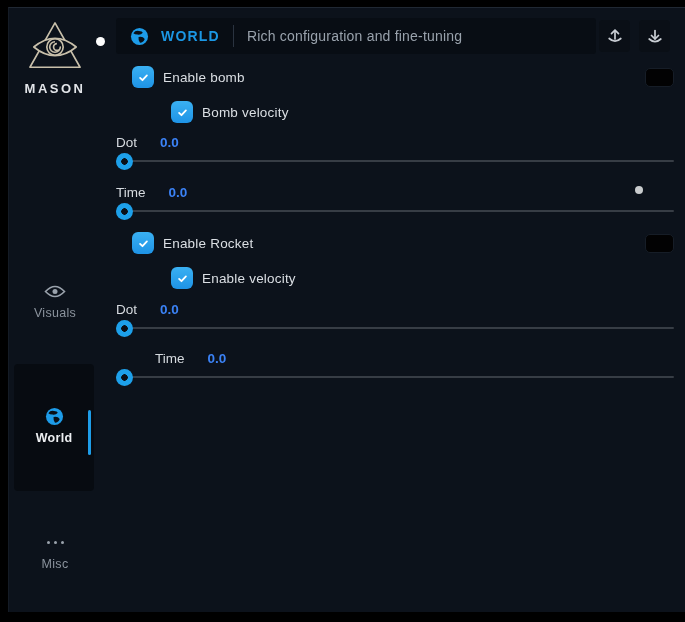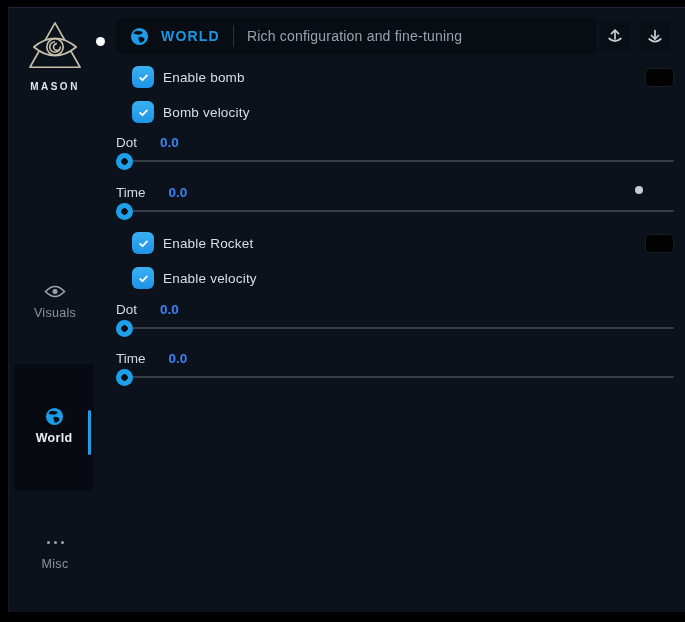--- a/index.html
+++ b/index.html
@@ -9,21 +9,21 @@
     -webkit-font-smoothing:antialiased;
   }
   .window{
     position:absolute;left:8px;top:7px;width:677px;height:605px;
     background:#0c121b;border-top:1px solid #202833;border-left:1px solid #141b25;
     box-sizing:border-box;
   }
   
   .sidebar{position:absolute;left:0;top:0;width:100px;height:100%;}
   .logo{position:absolute;left:0;top:12px;width:92px;text-align:center;}
-  .brand{margin-top:3px;font-size:10px;font-weight:bold;letter-spacing:2.5px;color:#e2e4e8;}
+  .brand{margin-top:3px;font-size:13px;font-weight:bold;letter-spacing:2.5px;color:#e2e4e8;}
   .nav-item{position:absolute;left:0;width:92px;text-align:center;color:#8b939d;}
   .nav-item .nav-icon{height:20px;display:flex;align-items:center;justify-content:center;}
   .nav-item .nav-label{margin-top:5px;font-size:12.5px;letter-spacing:.3px;}
   .active-block{
     position:absolute;left:5px;top:356px;width:80px;height:127px;
     background:#070b11;border-radius:4px;
   }
   .active-bar{position:absolute;right:3px;top:46px;width:3px;height:45px;background:#1e9de8;border-radius:2px;}
   .nav-item.active{width:80px;left:5px;}
   .nav-item.active .nav-label{color:#eceef1;font-weight:bold;}
@@ -61,21 +61,21 @@
   .slider-label{display:flex;gap:23px;font-size:13.5px;height:16px;align-items:center;}
   .slider-label .lname{color:#d7dbe0;}
   .slider-label .lval{color:#3b82f6;font-weight:bold;}
   .slider{position:relative;height:18px;cursor:pointer;}
   .slider .track{position:absolute;left:0;right:0;top:8px;height:2px;background:#373d45;border-radius:1px;}
   .slider .thumb{
     position:absolute;left:0;top:1px;width:17px;height:17px;border-radius:50%;
     background:radial-gradient(circle at 50% 50%, #0a1017 0 3px, #1da0ea 3.5px);
   }
   .mt2{margin-top:2px;}  .mt11{margin-top:11px;} .mt12{margin-top:12px;}
-  .mt13{margin-top:13px;} .mt14{margin-top:14px;}
+  .mt13{margin-top:13px;margin-left:39px;} .mt14{margin-top:14px;}
   
   .white-dot{position:absolute;left:87px;top:29px;width:9px;height:9px;border-radius:50%;background:#fdfdfd;}
   .gray-dot{position:absolute;left:626px;top:178px;width:8px;height:8px;border-radius:50%;background:#c9ccce;}
 </style>
 </head>
 <body>
 
 <div class="window">
 
   <div class="sidebar">

